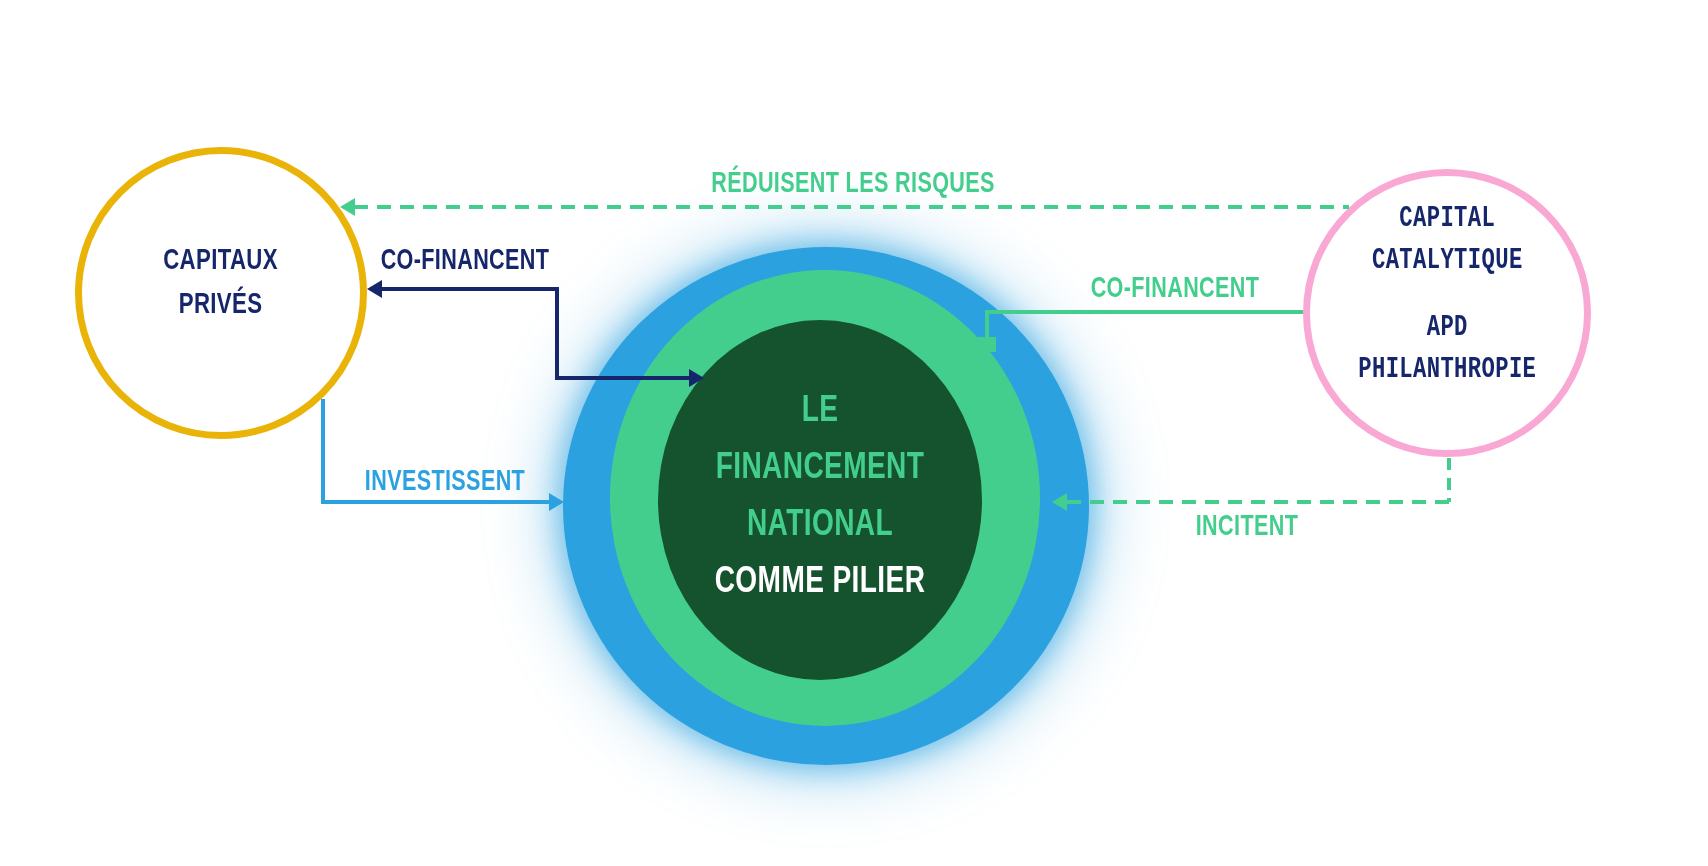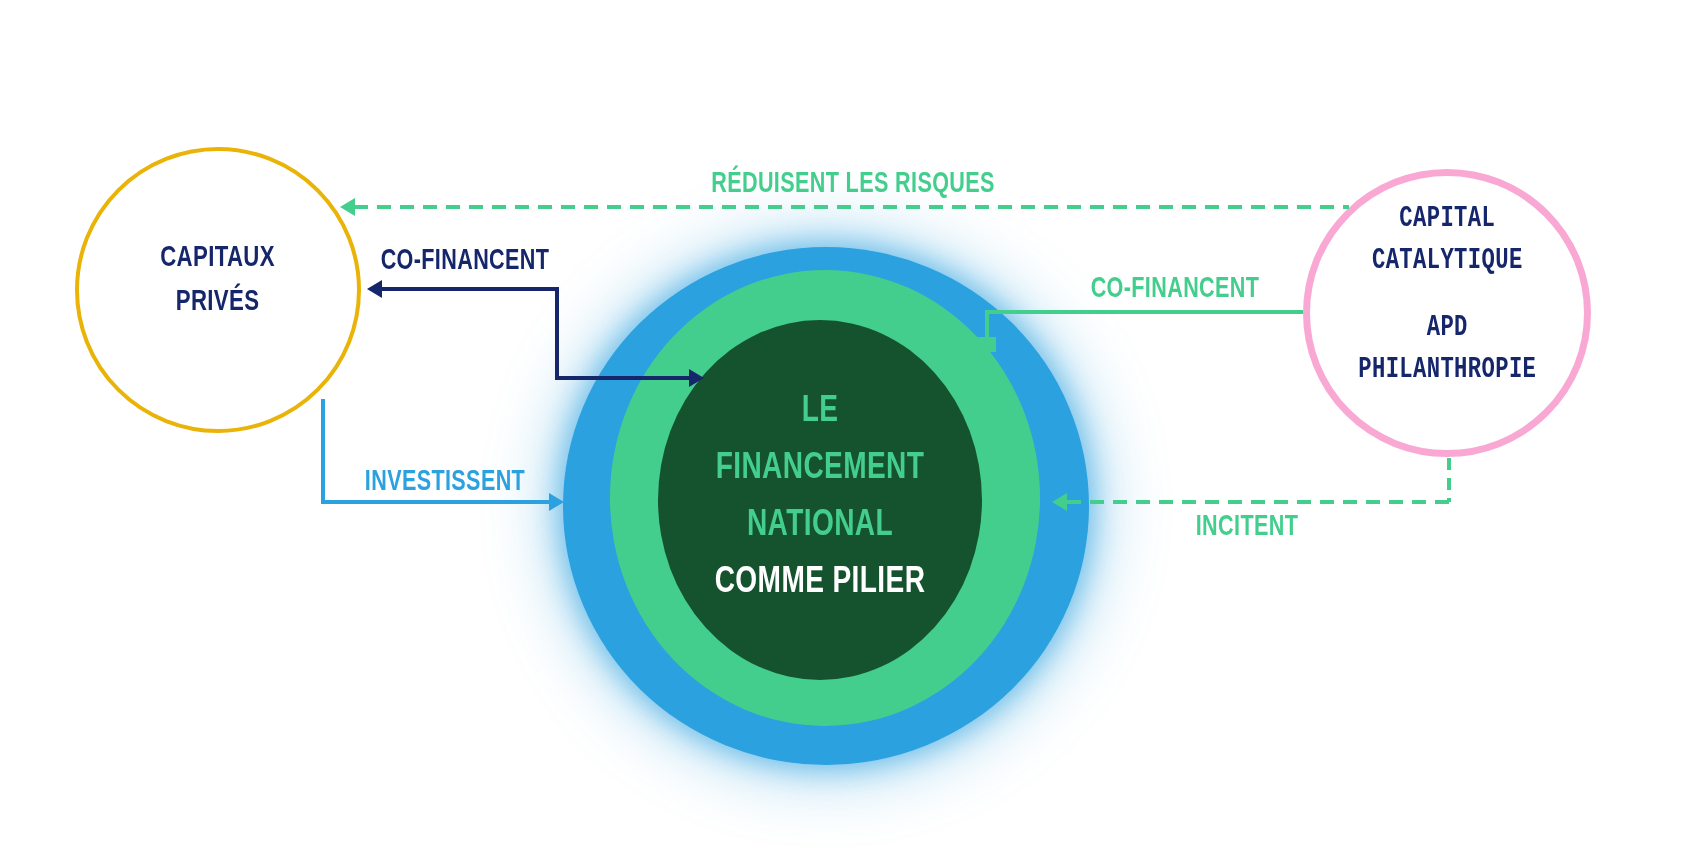--- a/index.html
+++ b/index.html
@@ -17,21 +17,21 @@
   .core-navy{
     left:658px;top:320px;width:324px;height:360px;background:#14532d;
     display:flex;align-items:center;justify-content:center;text-align:center;
   }
   .center-text{transform:scaleX(0.78);font-size:36px;line-height:57px;letter-spacing:.5px;padding-bottom:12px;}
   .ct-green{color:#44CE8D;}
   .ct-white{color:#ffffff;}
   
   .node{position:absolute;border-radius:50%;background:#fff;display:flex;align-items:center;justify-content:center;text-align:center;color:#15266B;}
   .node-inner{transform:scaleX(0.74);font-size:30px;letter-spacing:.5px;}
-  .node-left{left:75px;top:147px;width:278px;height:278px;border:4px solid #eab308;}
+  .node-left{left:75px;top:147px;width:278px;height:278px;border:7px solid #eab308;}
   .node-left .node-inner{line-height:44px;padding-bottom:24px;}
   .node-right{left:1303px;top:169px;width:274px;height:274px;border:7px solid #f9a8d4;font-family:Liberation Mono, monospace;}
   .node-right .node-inner{line-height:42px;padding-bottom:40px;}
   .node-right .group2{margin-top:25px;}
   
   .seg{position:absolute;}
   .h-navy,.v-navy{background:#15266B;}
   .h-blue,.v-blue{background:#2BA1DF;}
   .h-green,.v-green{background:#44CE8D;}
   .h-dash-green{background:repeating-linear-gradient(90deg,#44CE8D 0 14px,transparent 14px 23px);}

